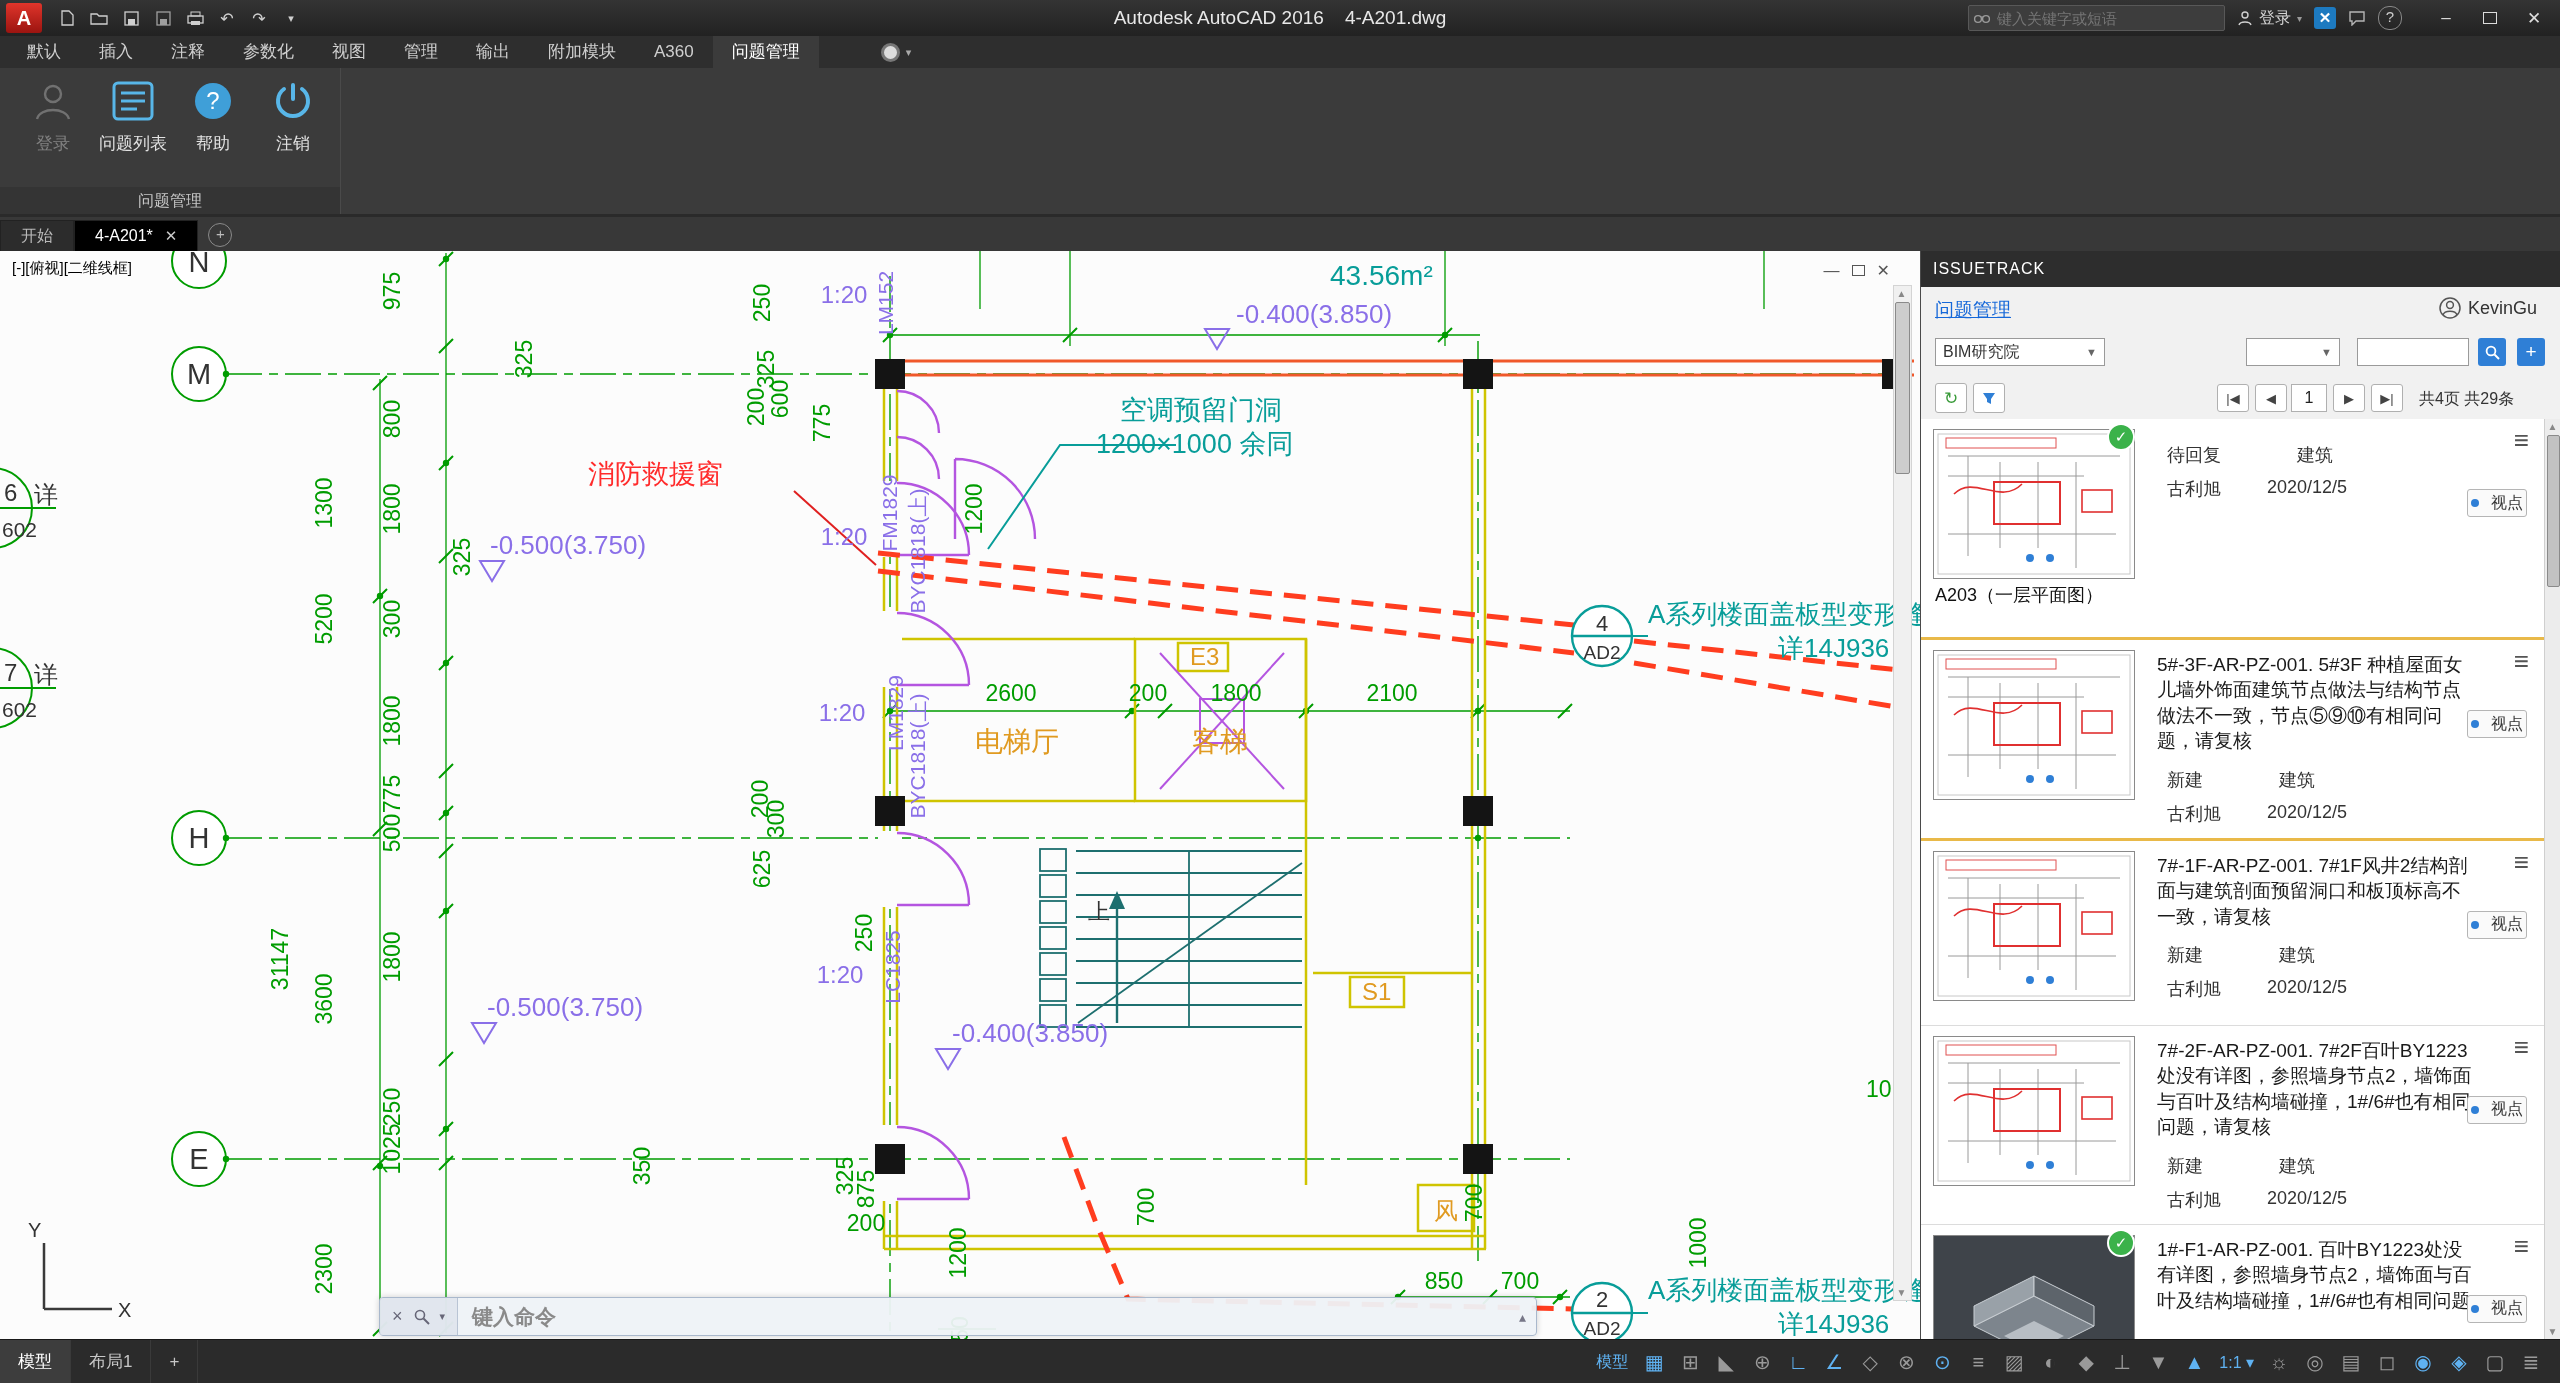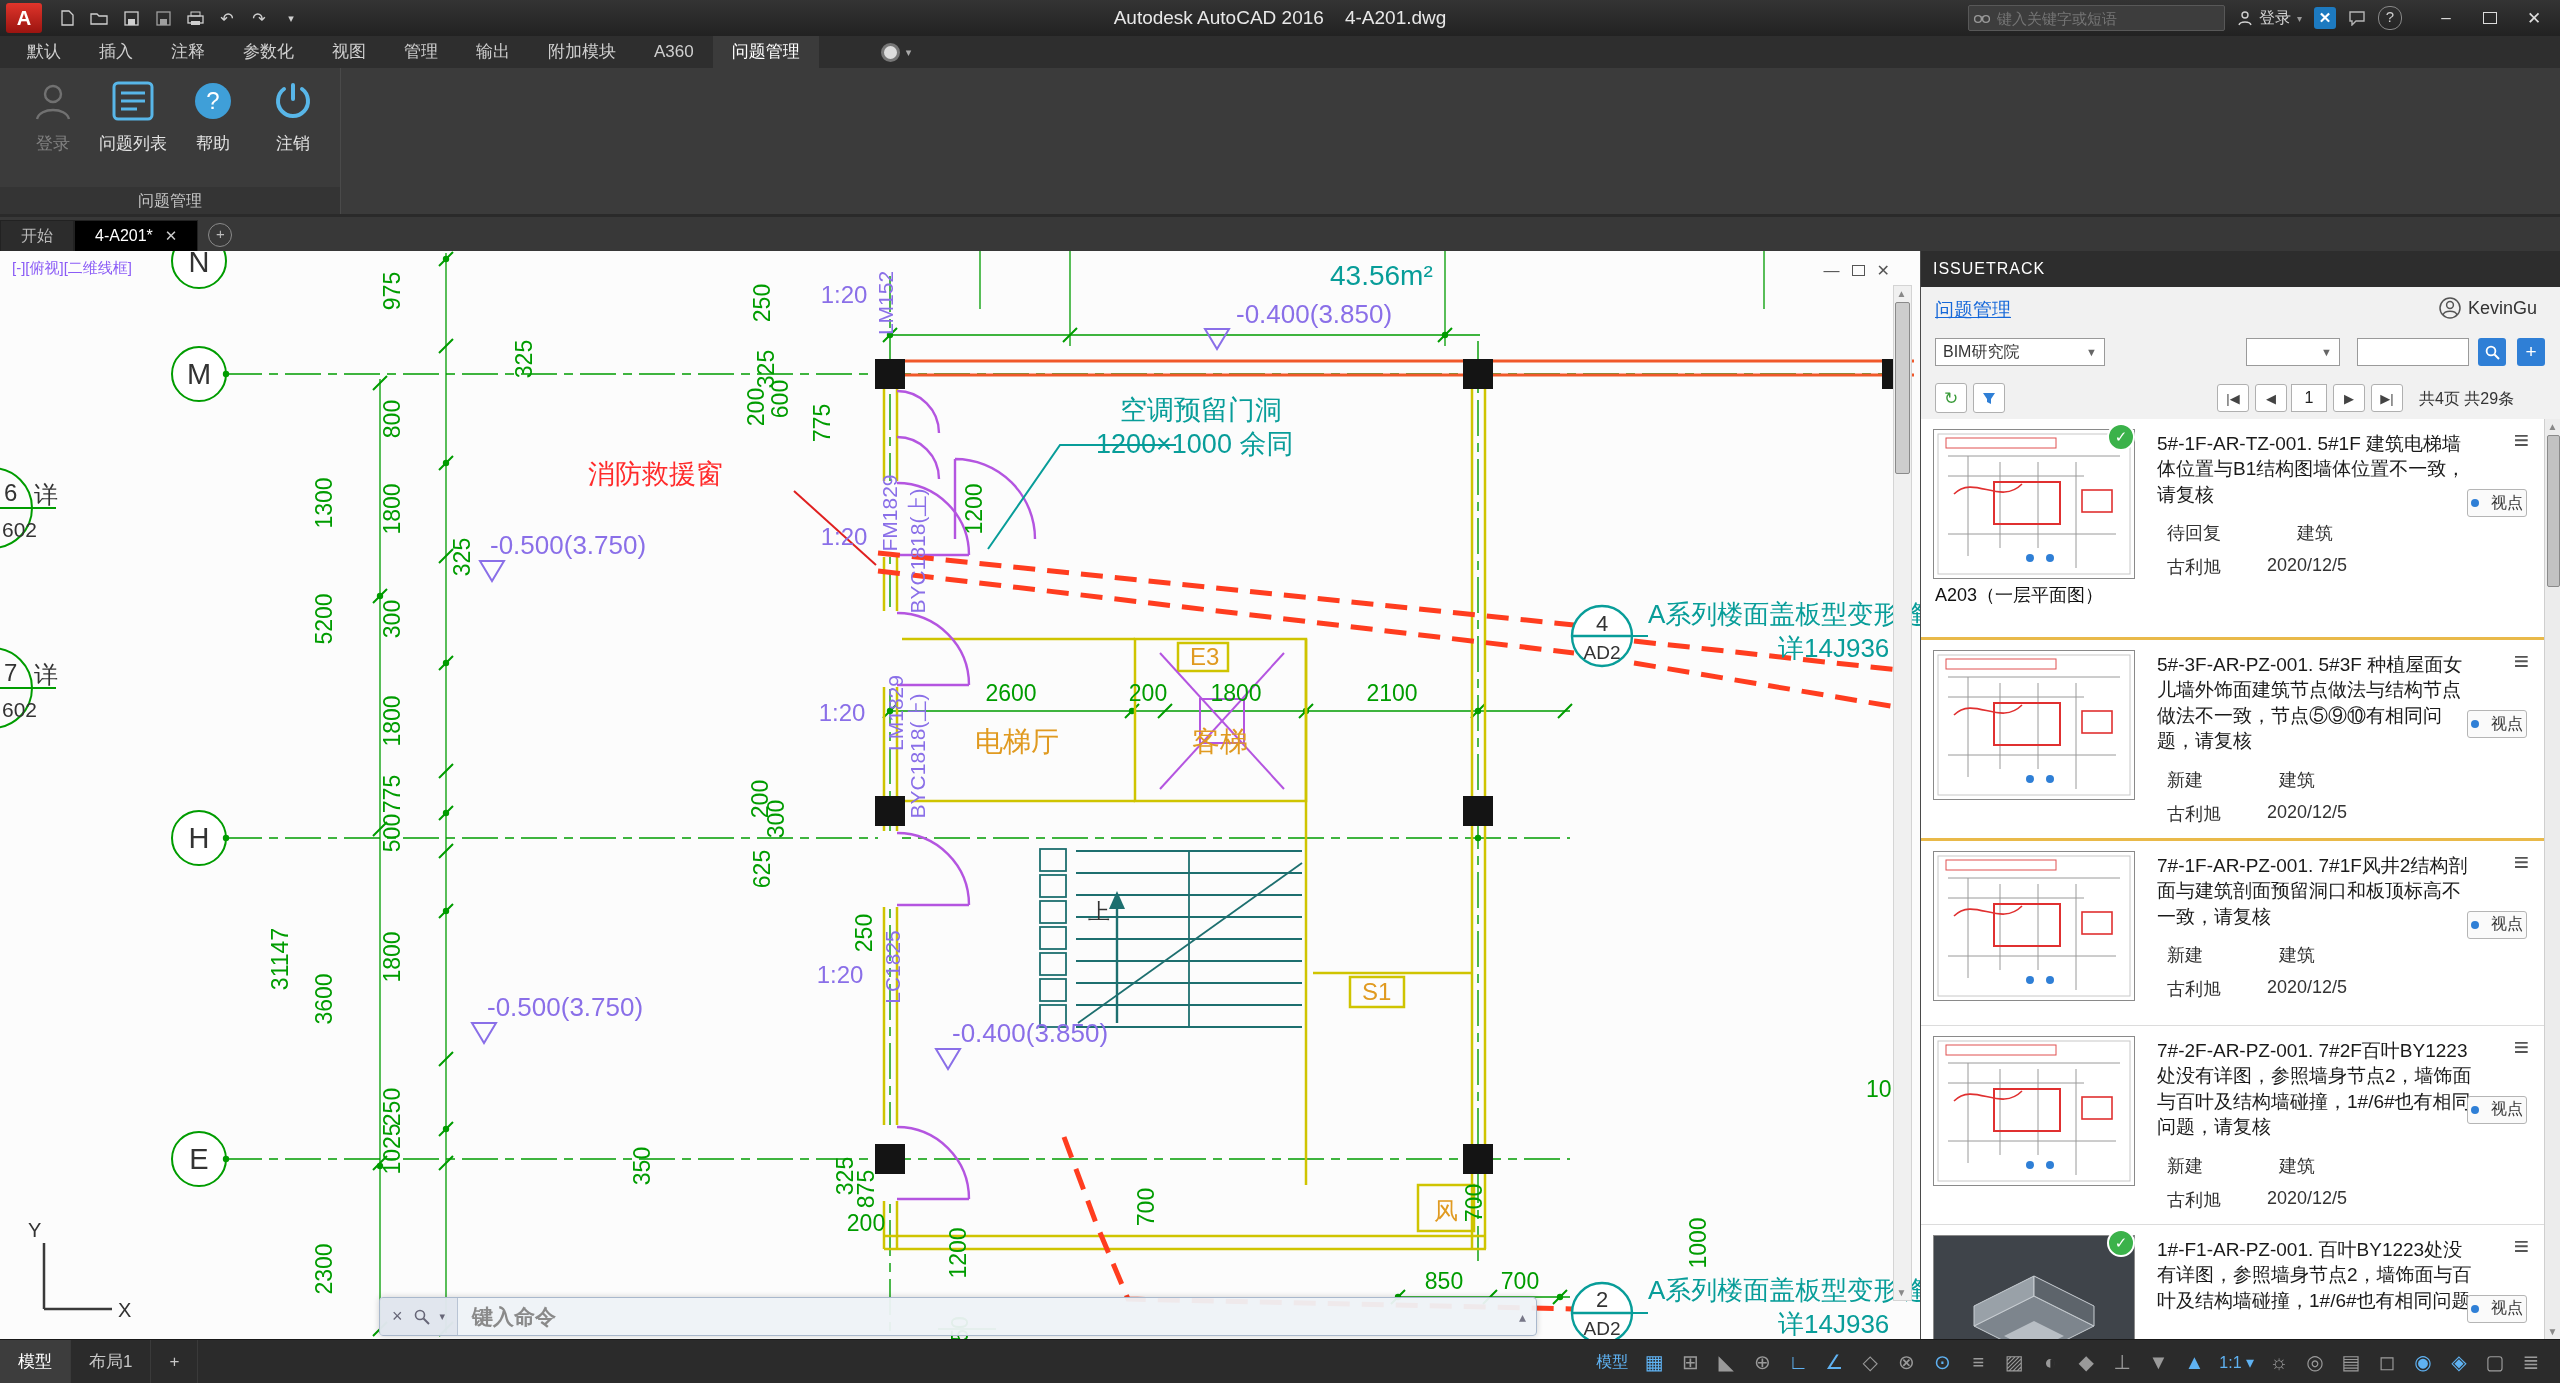--- a/index.html
+++ b/index.html
@@ -38,21 +38,21 @@
   .rb-btn.disabled{opacity:.42;}
   .rb-footer{position:absolute;left:0;bottom:0;width:340px;height:27px;background:#343434;color:#c7c7c7;font-size:16px;text-align:center;line-height:27px;}
   
   #filetabs{position:absolute;left:0;top:217px;width:2560px;height:34px;background:#383838;display:flex;align-items:flex-end;}
   .ftab{height:30px;line-height:30px;padding:0 20px;font-size:16px;color:#b8b8b8;background:#2c2c2c;border:1px solid #222;border-bottom:none;display:flex;align-items:center;gap:12px;}
   .ftab.active{background:#000000;color:#fff;}
   .ftab .x{color:#ccc;font-size:15px;}
   .ftab-plus{width:22px;height:22px;border:1px solid #8a8a8a;border-radius:50%;color:#bbb;text-align:center;line-height:20px;margin:0 0 4px 10px;font-size:15px;}
   
   #canvas{position:absolute;left:0;top:251px;width:1920px;height:1088px;background:#fcfcfc;overflow:hidden;}
-  #vp-controls{position:absolute;left:12px;top:8px;font-size:15px;color:#8b5cf6;}
+  #vp-controls{position:absolute;left:12px;top:8px;font-size:15px;color:#000000;}
   #canvas-winctl{position:absolute;right:30px;top:10px;display:flex;gap:12px;align-items:center;color:#555;font-size:16px;}
   #canvas-vscroll{position:absolute;right:8px;top:34px;width:17px;height:1014px;background:#f0f0f0;border:1px solid #d4d4d4;}
   #canvas-vscroll .arr{position:absolute;left:0;width:15px;text-align:center;color:#888;font-size:10px;}
   #canvas-vscroll .thumb{position:absolute;left:1px;top:16px;width:13px;height:170px;background:#cdcdcd;border-radius:2px;}
   #cmdline{position:absolute;left:379px;top:1046px;width:1156px;height:37px;background:rgba(238,242,247,.95);border:1px solid #a9b8cc;border-radius:4px;display:flex;align-items:center;box-shadow:0 0 6px rgba(0,0,0,.18);}
   #cmdline .blk{display:flex;align-items:center;gap:10px;padding:0 12px;height:100%;background:rgba(215,222,232,.6);border-right:1px solid #b9c4d4;color:#667;}
   #cmdline .ph{margin-left:14px;color:#8a8a8a;font-size:21px;font-weight:bold;}
   #cmdline .hist{margin-left:auto;margin-right:10px;color:#778;font-size:14px;}
   
   #issue-panel{position:absolute;left:1920px;top:251px;width:640px;height:1088px;background:#f1f1f1;border-left:1px solid #4a4a4a;}
@@ -582,21 +582,20 @@
         <path d="M20,64 C40,44 66,76 88,54" fill="none" stroke="#e03030" stroke-width="1.6"></path>
         <rect x="148" y="60" width="30" height="22" fill="none" stroke="#e03030" stroke-width="1.6"></rect>
         <rect x="12" y="8" width="110" height="10" fill="none" stroke="#e05050" stroke-width="1"></rect>
         <circle cx="96" cy="128" r="4" fill="#2f7fd6"></circle>
               <circle cx="116" cy="128" r="4" fill="#2f7fd6"></circle>
       </svg>
       
     </div>
     <div class="check">✓</div>
     <div class="burger">≡</div>
-    <div class="title">5#-1F-AR-TZ-001. 5#1F 建筑电梯墙体位置与B1结构图墙体位置不一致，请复核</div>
     <div class="vp">
             <i></i>
             <span>视点</span>
           </div>
     <div class="meta">
       <span class="status">待回复</span>
       <span class="disc">建筑</span>
     </div>
     <div class="author-row">
       <span class="author">古利旭</span>

